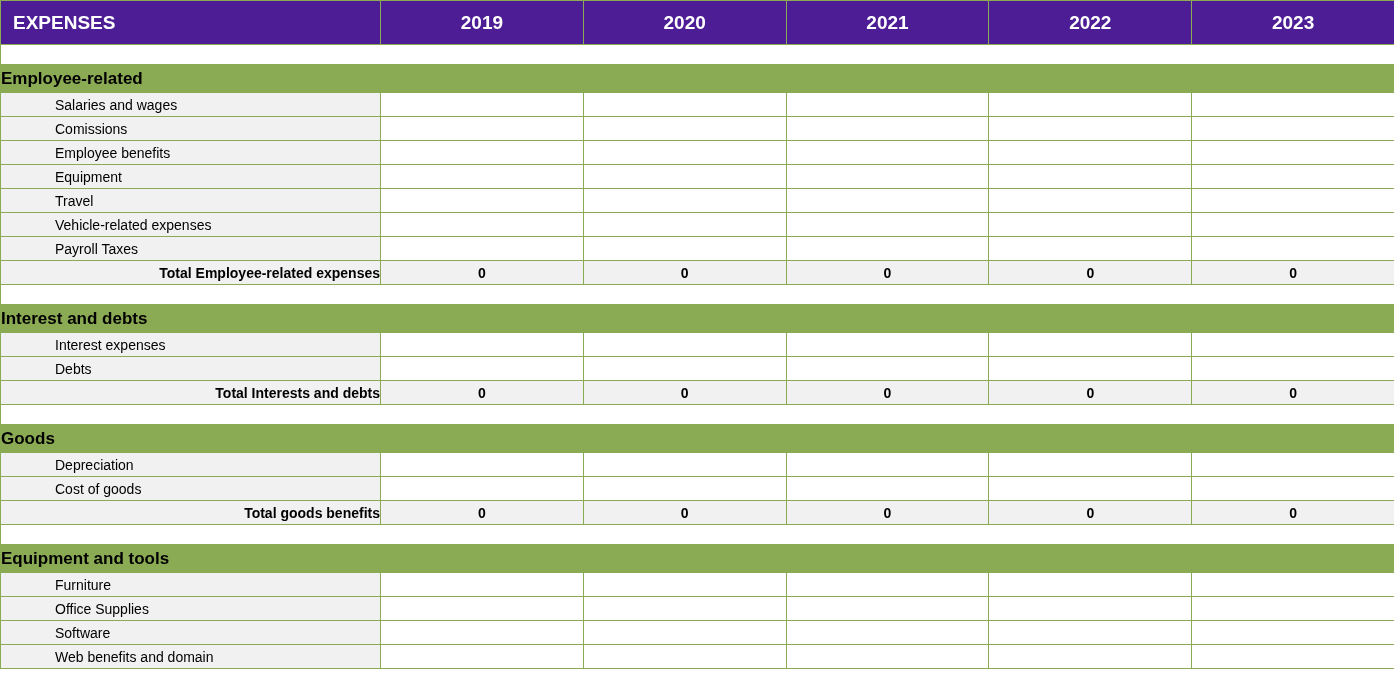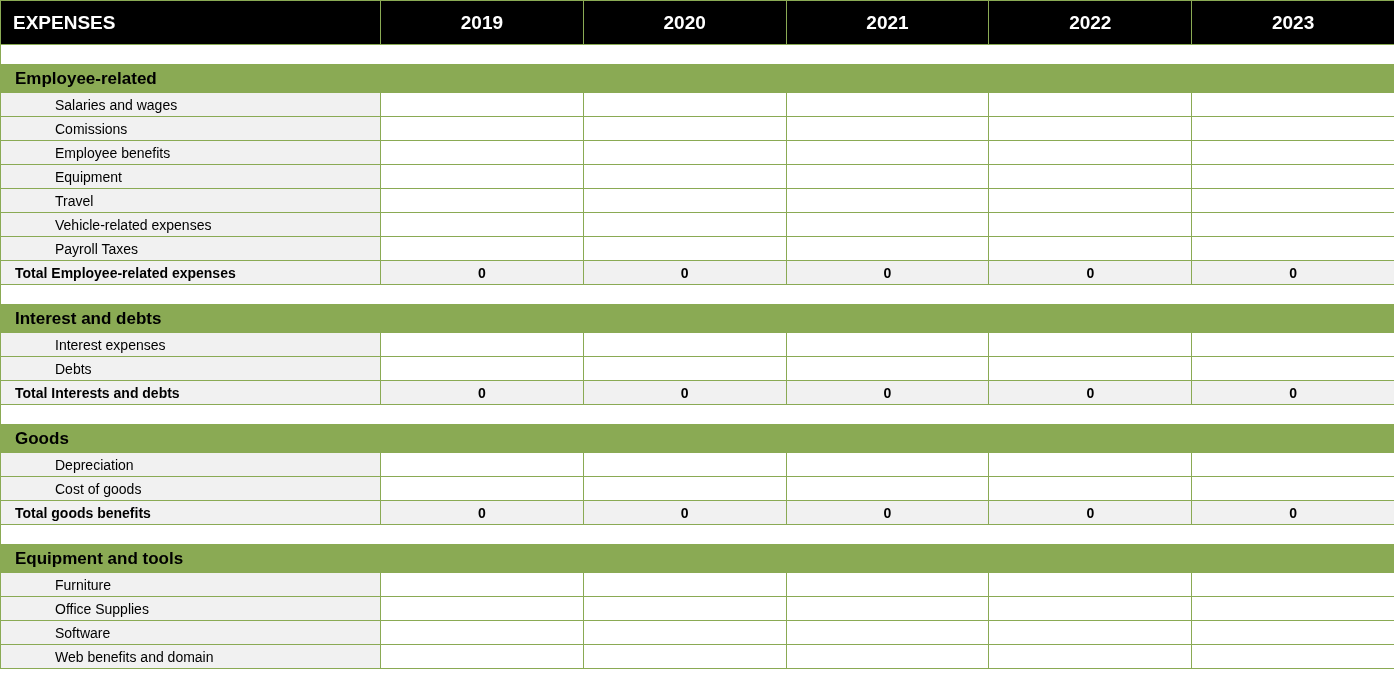--- a/index.html
+++ b/index.html
@@ -17,21 +17,21 @@
       width: 100%;
       table-layout: fixed;
     }
     td, th {
       border: 1px solid #8aaa54;
       height: 24px;
       font-size: 14px;
       vertical-align: middle;
     }
     .header-row th {
-      background: #000000;
+      background: #4c1d95;
       color: #fff;
       font-weight: bold;
       font-size: 19px;
       height: 44px;
       text-align: center;
     }
     .header-row th:first-child {
       text-align: left;
       padding-left: 12px;
       width: 380px;
@@ -46,42 +46,41 @@
       border-left: 1px solid #8aaa54;
       border-right: 1px solid #8aaa54;
       border-top: none;
       border-bottom: none;
     }
     .section-row td {
       background: #8aaa54;
       color: #000;
       font-weight: bold;
       font-size: 17px;
-      padding-left: 14px;
       height: 28px;
     }
     .item-row td {
       background: #f1f1f1;
       color: #000;
       font-size: 14px;
     }
     .item-row td:first-child {
       padding-left: 54px;
     }
     .item-row td:not(:first-child) {
       background: #fff;
       text-align: center;
     }
     .total-row td {
       background: #f1f1f1;
       color: #000;
       font-weight: bold;
       font-size: 14px;
       padding-left: 14px;
-      text-align: left;
+      text-align: right;
     }
     .total-row td:not(:first-child) {
       text-align: center;
       padding-left: 0;
     }
   </style>
 </head>
 <body>
 
 <table>

